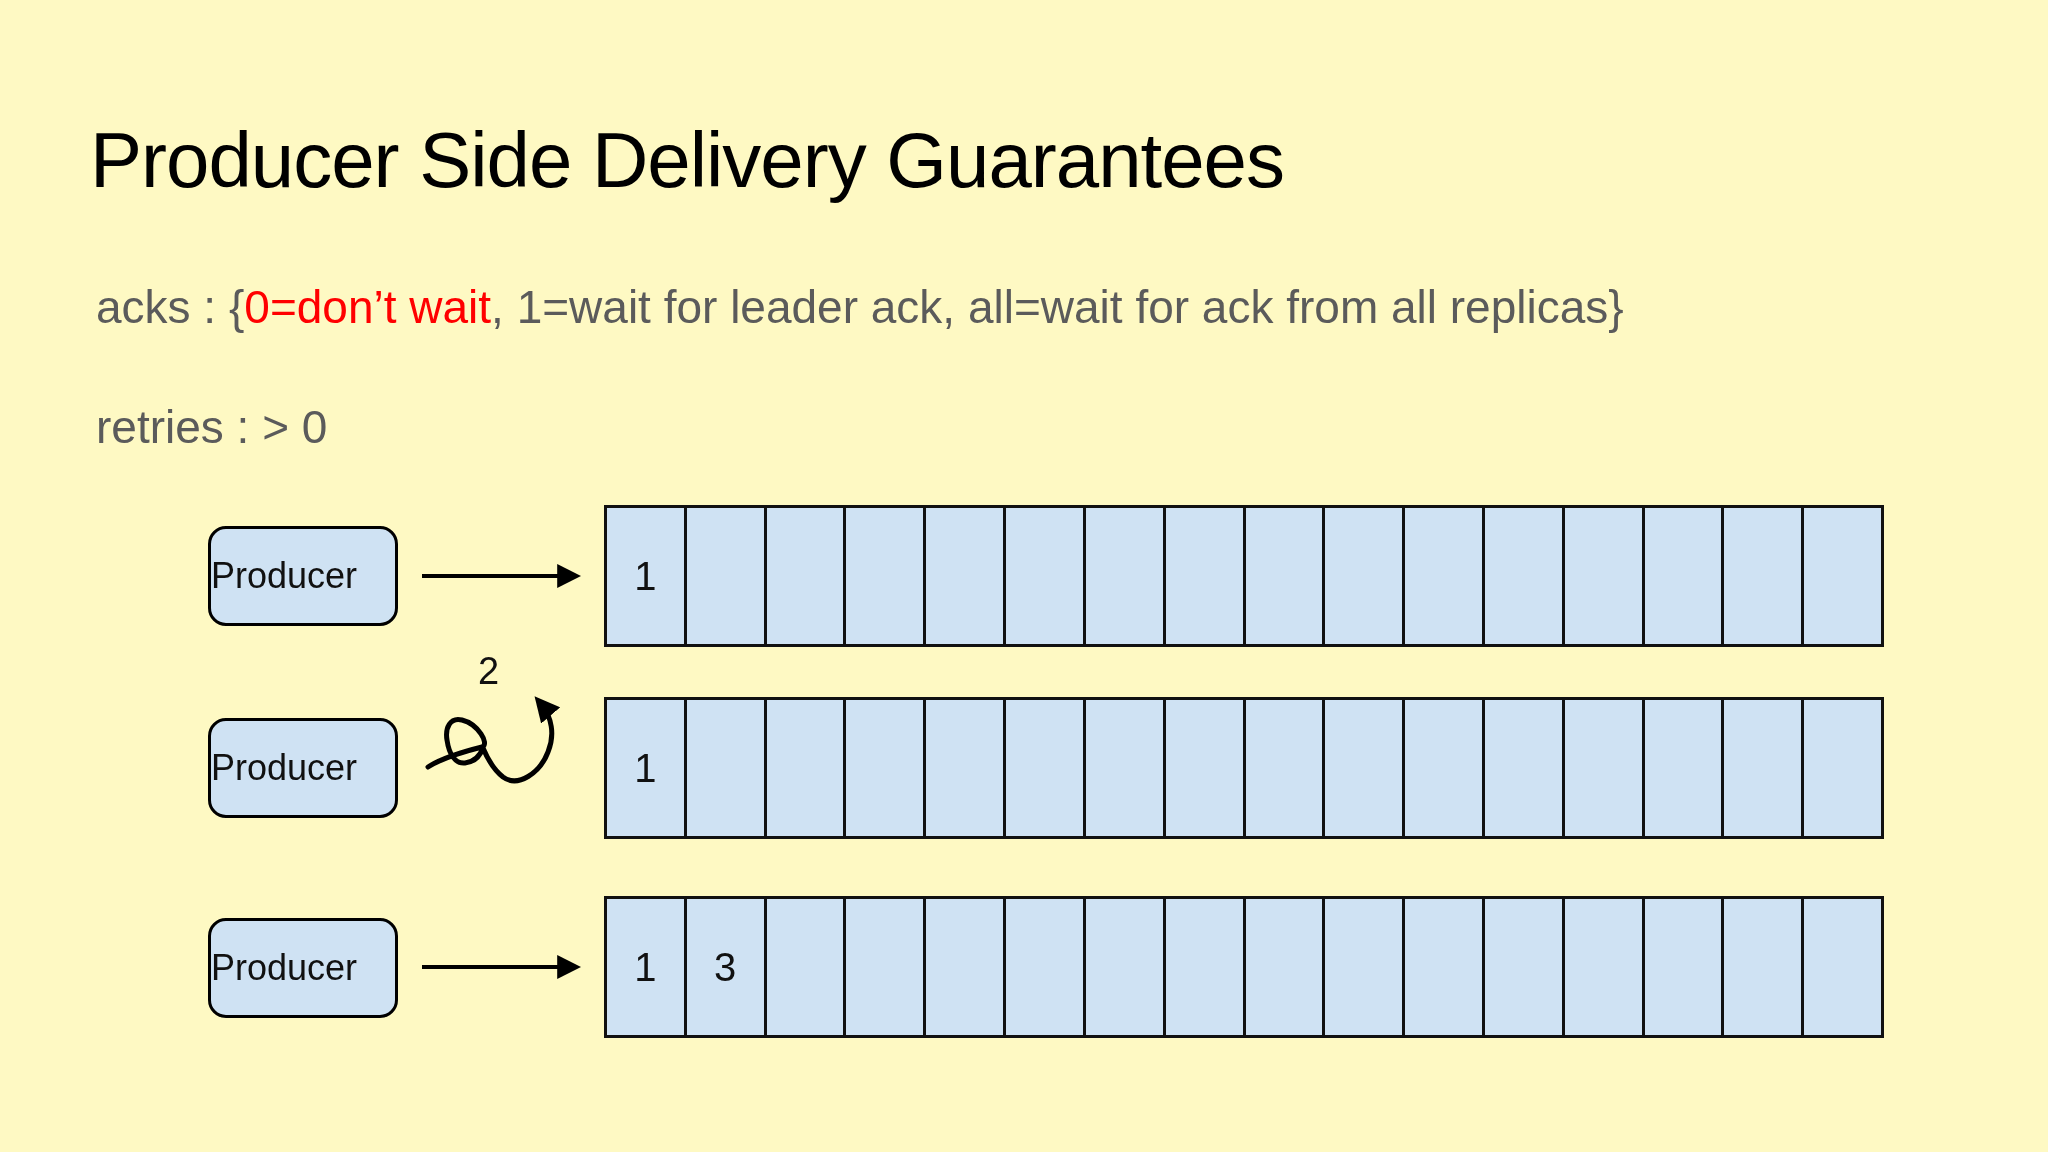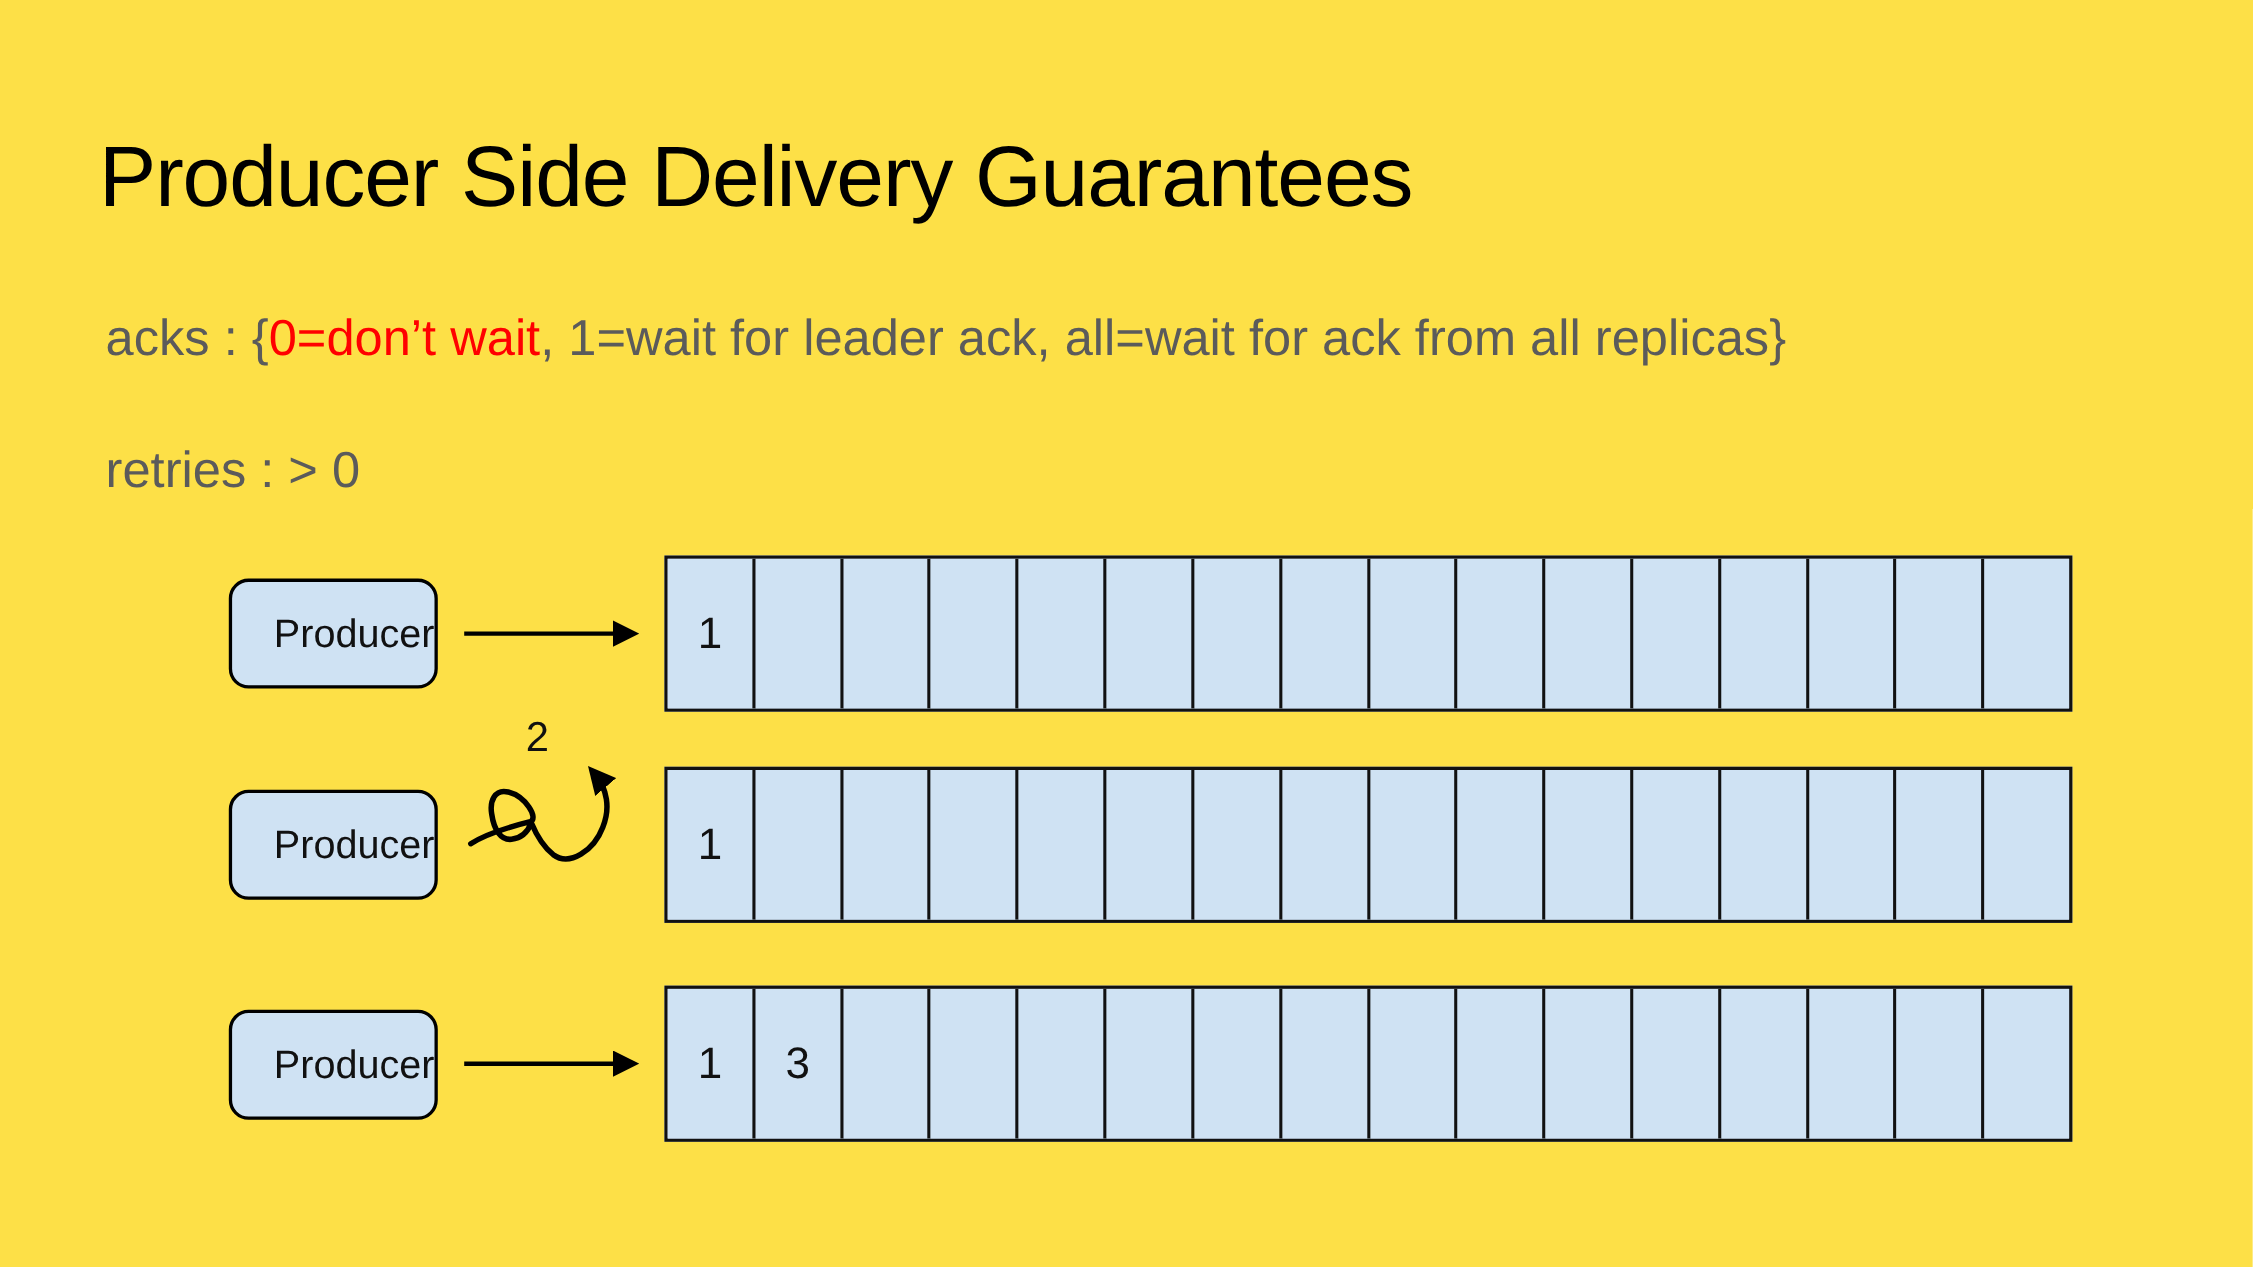--- a/index.html
+++ b/index.html
@@ -1,39 +1,39 @@
 <!DOCTYPE html>
 <html><head>
 <meta charset="utf-8">
 <style>
   html,body{margin:0;padding:0;background:#ffffff;}
   .slide{
     position:relative;
     width:2048px;height:1152px;
-    background:#fde047;
+    background:#fef9c3;
     overflow:hidden;
     font-family:"Liberation Sans","DejaVu Sans",sans-serif;
   }
   .title{
     position:absolute;left:90px;top:118px;
     font-size:78px;line-height:1.1;font-weight:400;
     color:#000000;margin:0;white-space:nowrap;letter-spacing:-1px;
   }
   .bodyline{
     position:absolute;left:96px;margin:0;
     font-size:46px;line-height:1.2;color:#5b5b5b;white-space:nowrap;
   }
   .acks-line{top:280px;}
   .retries-line{top:400px;}
   .hl-red{color:#ff0000;}
   .producer-box{
     position:absolute;left:208px;width:190px;height:100px;
     background:#cfe2f3;border:3px solid #000000;border-radius:18px;
-    display:flex;align-items:center;justify-content:flex-end;
-    font-size:36px;color:#111111;box-sizing:border-box;padding-left:16px;
+    display:flex;align-items:center;justify-content:flex-start;
+    font-size:36px;color:#111111;box-sizing:border-box;
   }
   .pbox-1{top:526px;}
   .pbox-2{top:718px;}
   .pbox-3{top:918px;}
   .partition-row{
     position:absolute;left:604px;width:1280px;height:142px;
     display:flex;border:3px solid #111111;box-sizing:border-box;
     background:#cfe2f3;
   }
   .row-1{top:505px;}

